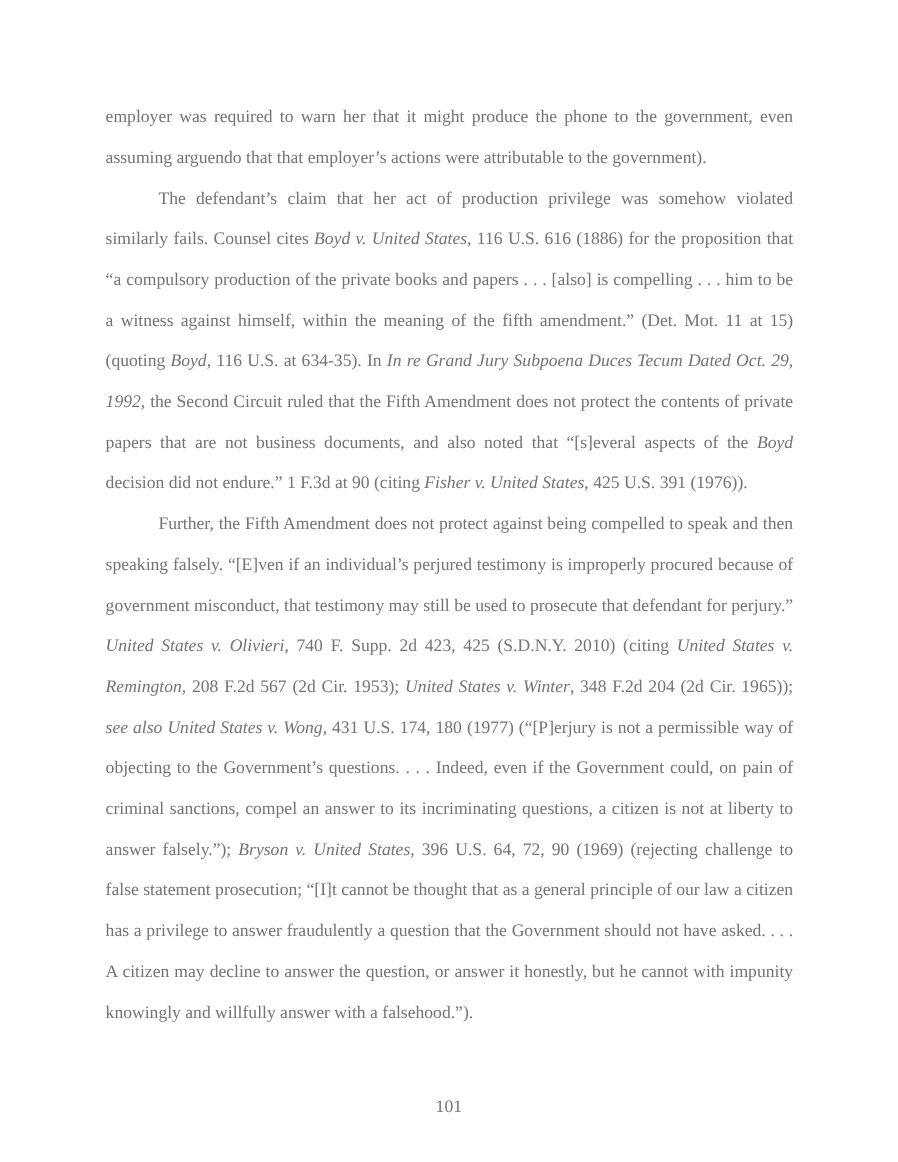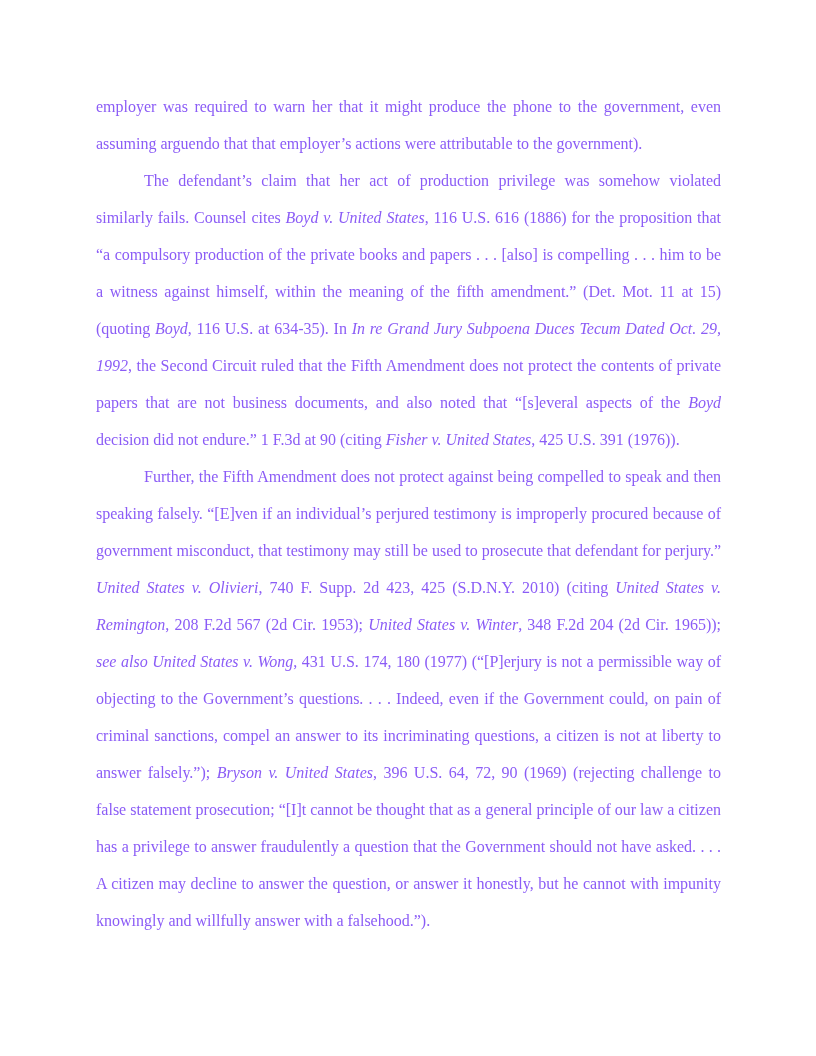--- a/index.html
+++ b/index.html
@@ -7,21 +7,21 @@
     padding: 0;
     background: #ffffff;
   }
   .page {
     position: relative;
     width: 816px;
     height: 1056px;
     background: #ffffff;
     margin: 0 auto;
     font-family: "Liberation Serif", "DejaVu Serif", serif;
-    color: #8b5cf6;
+    color: #737373;
     overflow: hidden;
   }
   .text-block {
     position: absolute;
     left: 96px;
     top: 88px;
     width: 625px;
     font-size: 16px;
     line-height: 37px;
     text-align: justify;
@@ -48,13 +48,14 @@
 </style>
 </head>
 <body>
 
 <div class="page">
   <div class="text-block">
       <p class="para"><span>employer was required to warn her that it might produce the phone to the government, even assuming arguendo that that employer’s actions were attributable to the government).</span></p>
       <p class="para indent"><span>The defendant’s claim that her act of production privilege was somehow violated similarly fails.  Counsel cites </span><span class="italic">Boyd v. United States</span><span>, 116 U.S. 616 (1886) for the proposition that “a compulsory production of the private books and papers . . . [also] is compelling . . . him to be a witness against himself, within the meaning of the fifth amendment.”  (Det. Mot. 11 at 15) (quoting </span><span class="italic">Boyd</span><span>, 116 U.S. at 634-35).  In </span><span class="italic">In re Grand Jury Subpoena Duces Tecum Dated Oct. 29, 1992</span><span>, the Second Circuit ruled that the Fifth Amendment does not protect the contents of private papers that are not business documents, and also noted that “[s]everal aspects of the </span><span class="italic">Boyd</span><span> decision did not endure.”  1 F.3d at 90 (citing </span><span class="italic">Fisher v. United States</span><span>, 425 U.S. 391 (1976)).</span></p>
       <p class="para indent"><span>Further, the Fifth Amendment does not protect against being compelled to speak and then speaking falsely.  “[E]ven if an individual’s perjured testimony is improperly procured because of government misconduct, that testimony may still be used to prosecute that defendant for perjury.”  </span><span class="italic">United States v. Olivieri</span><span>, 740 F. Supp. 2d 423, 425 (S.D.N.Y. 2010) (citing </span><span class="italic">United States v. Remington</span><span>, 208 F.2d 567 (2d Cir. 1953); </span><span class="italic">United States v. Winter</span><span>, 348 F.2d 204 (2d Cir. 1965)); </span><span class="italic">see also United States v. Wong</span><span>, 431 U.S. 174, 180 (1977) (“[P]erjury is not a permissible way of objecting to the Government’s questions. . . . Indeed, even if the Government could, on pain of criminal sanctions, compel an answer to its incriminating questions, a citizen is not at liberty to answer falsely.”); </span><span class="italic">Bryson v. United States</span><span>, 396 U.S. 64, 72, 90 (1969) (rejecting challenge to false statement prosecution; “[I]t cannot be thought that as a general principle of our law a citizen has a privilege to answer fraudulently a question that the Government should not have asked.  . . . A citizen may decline to answer the question, or answer it honestly, but he cannot with impunity knowingly and willfully answer with a falsehood.”).</span></p>
     </div>
+  <div class="page-number">101</div>
 </div>
 
 </body></html>

